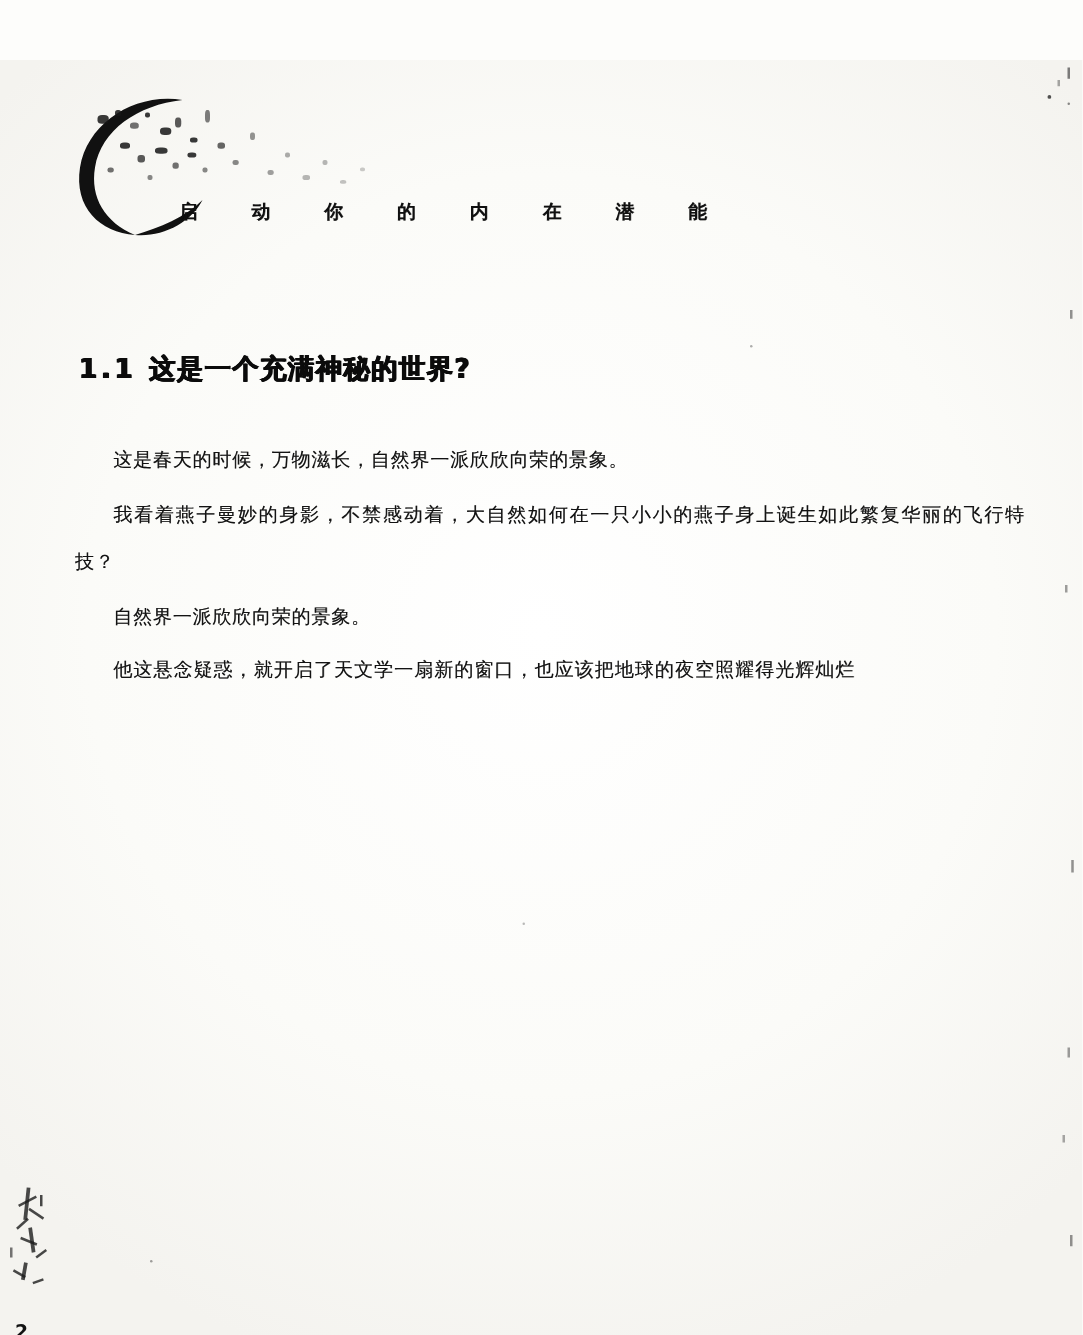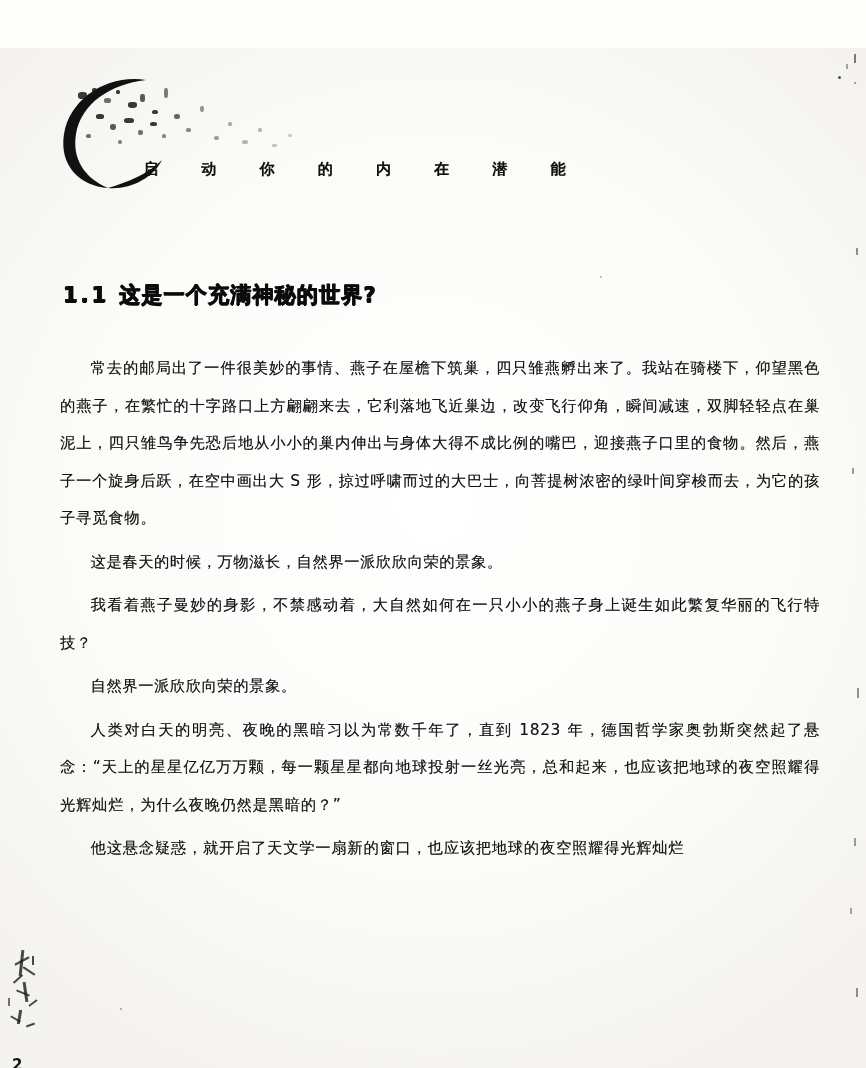--- a/index.html
+++ b/index.html
@@ -118,25 +118,23 @@
     </div>
 
     <div class="header-title">启 动 你 的 内 在 潜 能</div>
   </div>
 
   <div class="sec-heading">
     <span class="num">1.1</span><span>这是一个充满神秘的世界?</span>
   </div>
 
   <div class="body-col">
-    <p class="para">常去的邮局出了一件很美妙的事情、燕子在屋檐下筑巢，四只雏燕孵出来了。我站在骑楼下，仰望黑色的燕子，在繁忙的十字路口上方翩翩来去，它利落地飞近巢边，改变飞行仰角，瞬间减速，双脚轻轻点在巢泥上，四只雏鸟争先恐后地从小小的巢内伸出与身体大得不成比例的嘴巴，迎接燕子口里的食物。然后，燕子一个旋身后跃，在空中画出大 S 形，掠过呼啸而过的大巴士，向菩提树浓密的绿叶间穿梭而去，为它的孩子寻觅食物。</p>
     <p class="para tight">这是春天的时候，万物滋长，自然界一派欣欣向荣的景象。</p>
     <p class="para">我看着燕子曼妙的身影，不禁感动着，大自然如何在一只小小的燕子身上诞生如此繁复华丽的飞行特技？</p>
     <p class="para tight">自然界一派欣欣向荣的景象。</p>
-    <p class="para">人类对白天的明亮、夜晚的黑暗习以为常数千年了，直到 1823 年，德国哲学家奥勃斯突然起了悬念：“天上的星星亿亿万万颗，每一颗星星都向地球投射一丝光亮，总和起来，也应该把地球的夜空照耀得光辉灿烂，为什么夜晚仍然是黑暗的？”</p>
     <p class="para">他这悬念疑惑，就开启了天文学一扇新的窗口，也应该把地球的夜空照耀得光辉灿烂</p>
   </div>
 
   <div class="smudge">
     <i style="left:14px;top:2px;width:3px;height:26px;transform:rotate(6deg);"></i>
     <i style="left:8px;top:12px;width:16px;height:2px;transform:rotate(-28deg);"></i>
     <i style="left:16px;top:22px;width:14px;height:2px;transform:rotate(34deg);"></i>
     <i style="left:6px;top:30px;width:12px;height:2px;transform:rotate(-42deg);"></i>
     <i style="left:18px;top:34px;width:3px;height:20px;transform:rotate(-8deg);"></i>
     <i style="left:10px;top:44px;width:14px;height:2px;transform:rotate(22deg);"></i>

